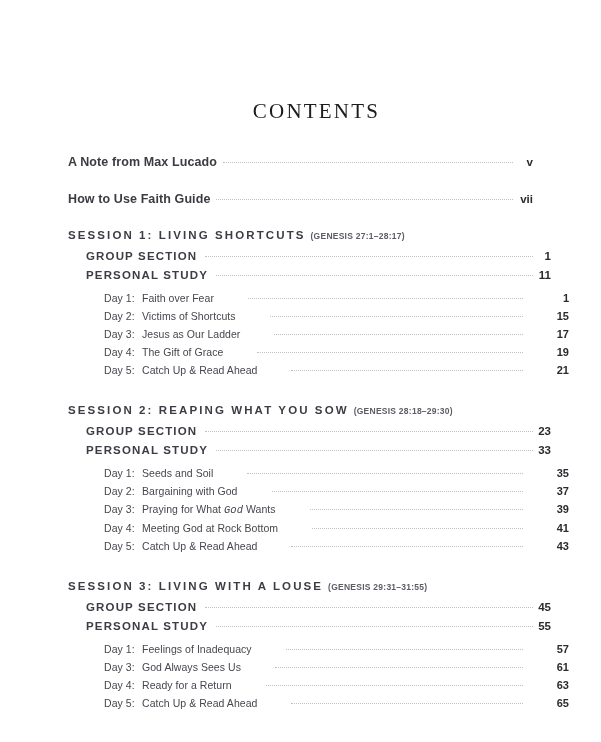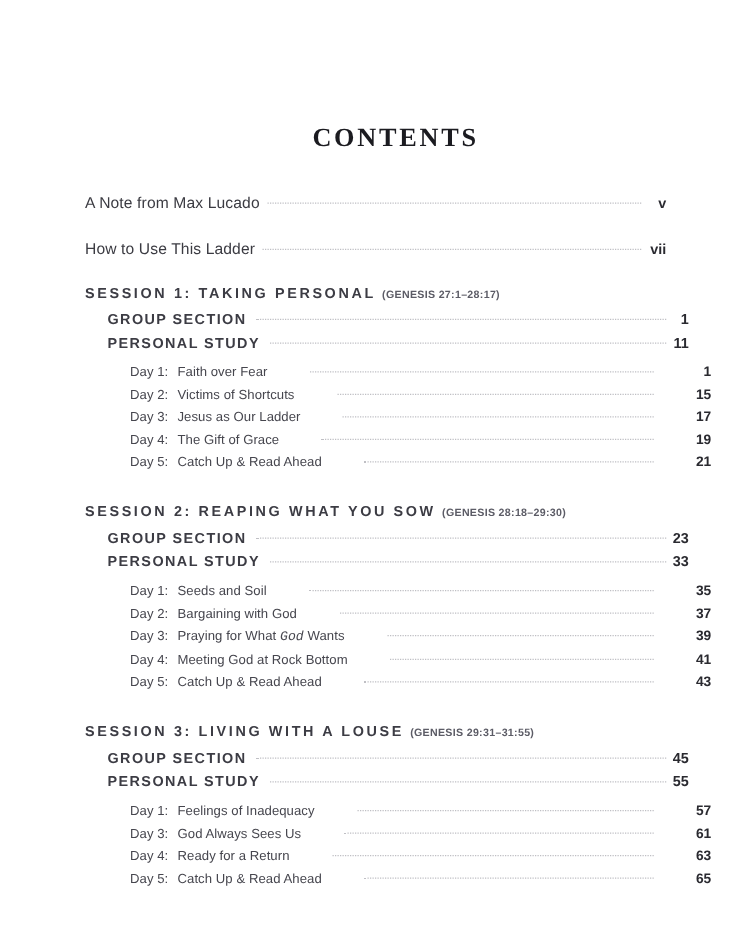--- a/index.html
+++ b/index.html
@@ -17,21 +17,21 @@
     box-sizing: border-box;
   }
 
   
   .toc-title {
     text-align: center;
     color: #1b1b20;
     font-family: "Liberation Serif", serif;
     font-size: 30px;
     letter-spacing: 2.2px;
-    font-weight: 700;
+    font-weight: 400;
     margin: 0;
     padding-top: 93px;
     line-height: 1;
     font-variant: small-caps;
     text-transform: lowercase;
     padding-left: 32px;
   }
 
   
   .toc-body {
@@ -66,20 +66,21 @@
   }
 
   
   .front-row {
     margin-bottom: 23px;
   }
   .front-row .label {
     font-size: 12.5px;
     color: #3b3b42;
     letter-spacing: 0.1px;
+    font-weight: bold;
   }
   .front-row .pageno {
     font-size: 11.5px;
     color: #2a2a30;
     font-weight: 700;
     min-width: 16px;
   }
 
   
   .session { margin-top: 5px; }
@@ -154,29 +155,29 @@
 
   <div class="toc-body">
 
     <div id="front-matter-list">
         <div class="row front-row">
           <span class="label">A Note from Max Lucado</span>
           <span class="leader"></span>
           <span class="pageno">v</span>
         </div>
         <div class="row front-row">
-          <span class="label">How to Use This Ladder</span>
+          <span class="label">How to Use Faith Guide</span>
           <span class="leader"></span>
           <span class="pageno">vii</span>
         </div>
       </div>
 
     <div id="sessions-list">
         <div class="session">
-          <div class="session-head"><span>SESSION 1: TAKING PERSONAL</span><span class="ref">(GENESIS 27:1–28:17)</span></div>
+          <div class="session-head"><span>SESSION 1: LIVING SHORTCUTS</span><span class="ref">(GENESIS 27:1–28:17)</span></div>
           <div class="row sub-row">
             <span class="label">GROUP SECTION</span>
             <span class="leader"></span>
             <span class="pageno">1</span>
           </div>
           <div class="row sub-row">
             <span class="label">PERSONAL STUDY</span>
             <span class="leader"></span>
             <span class="pageno">11</span>
           </div>

